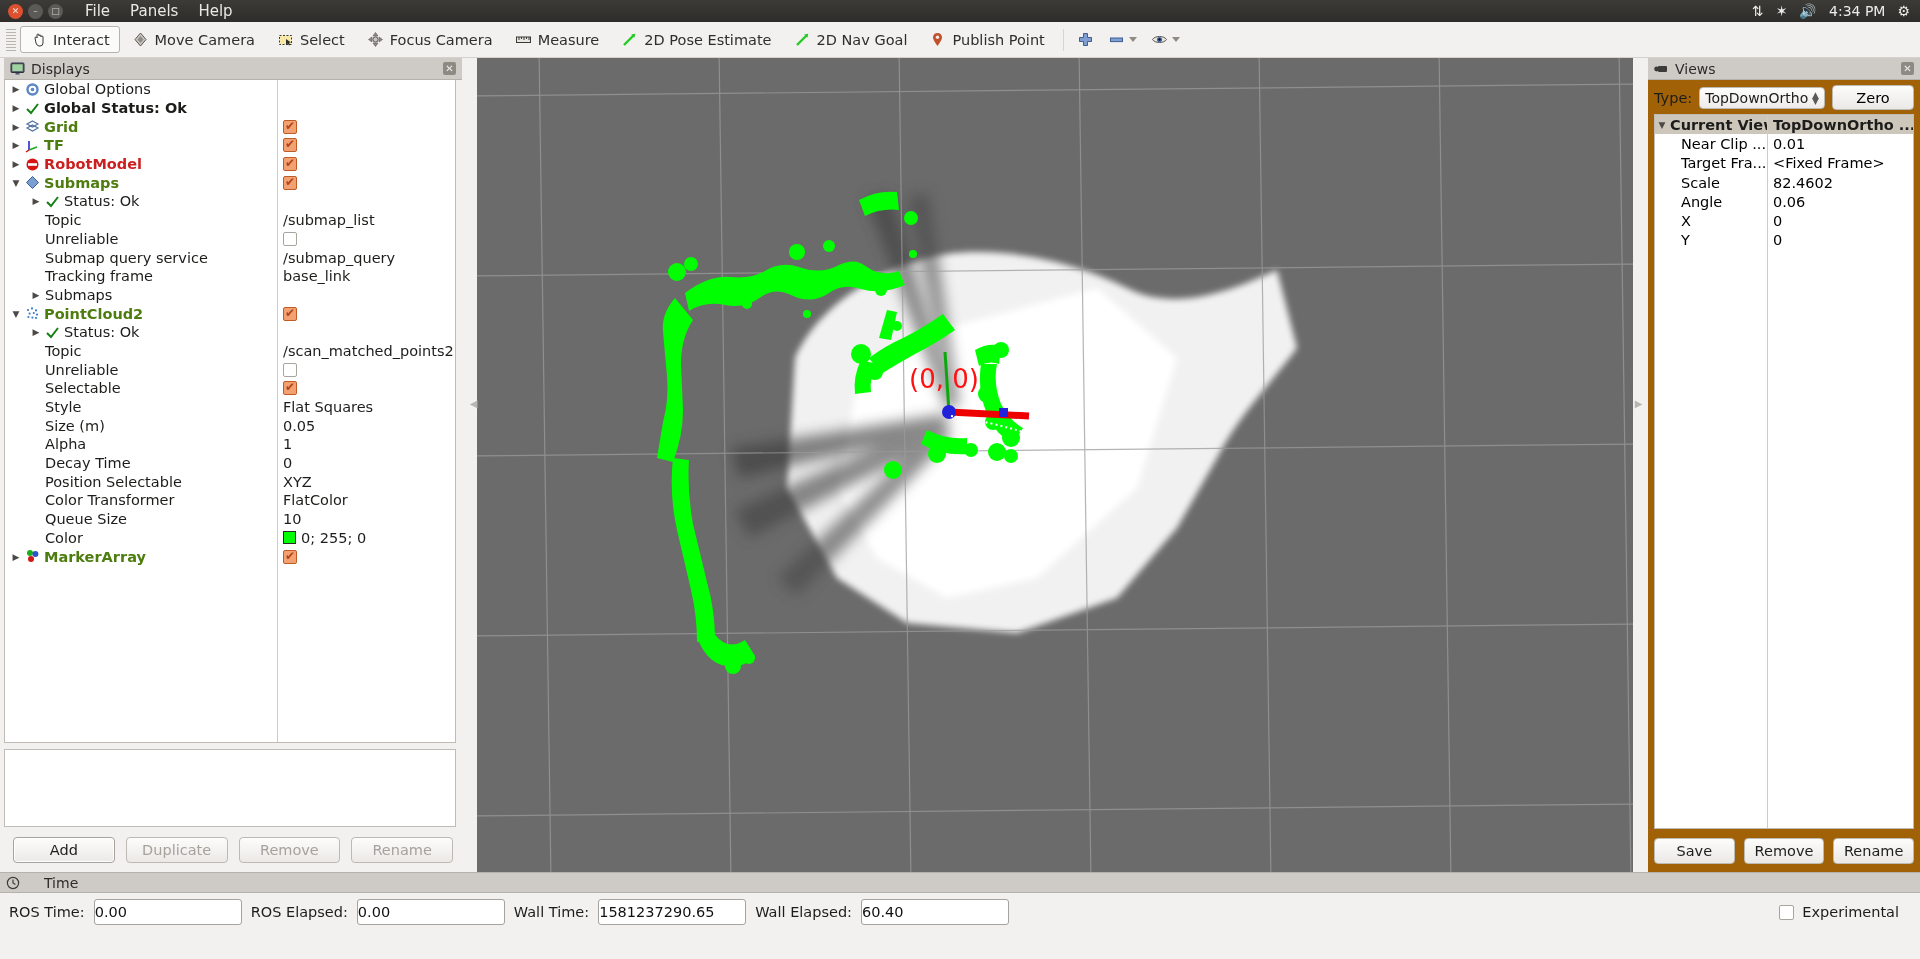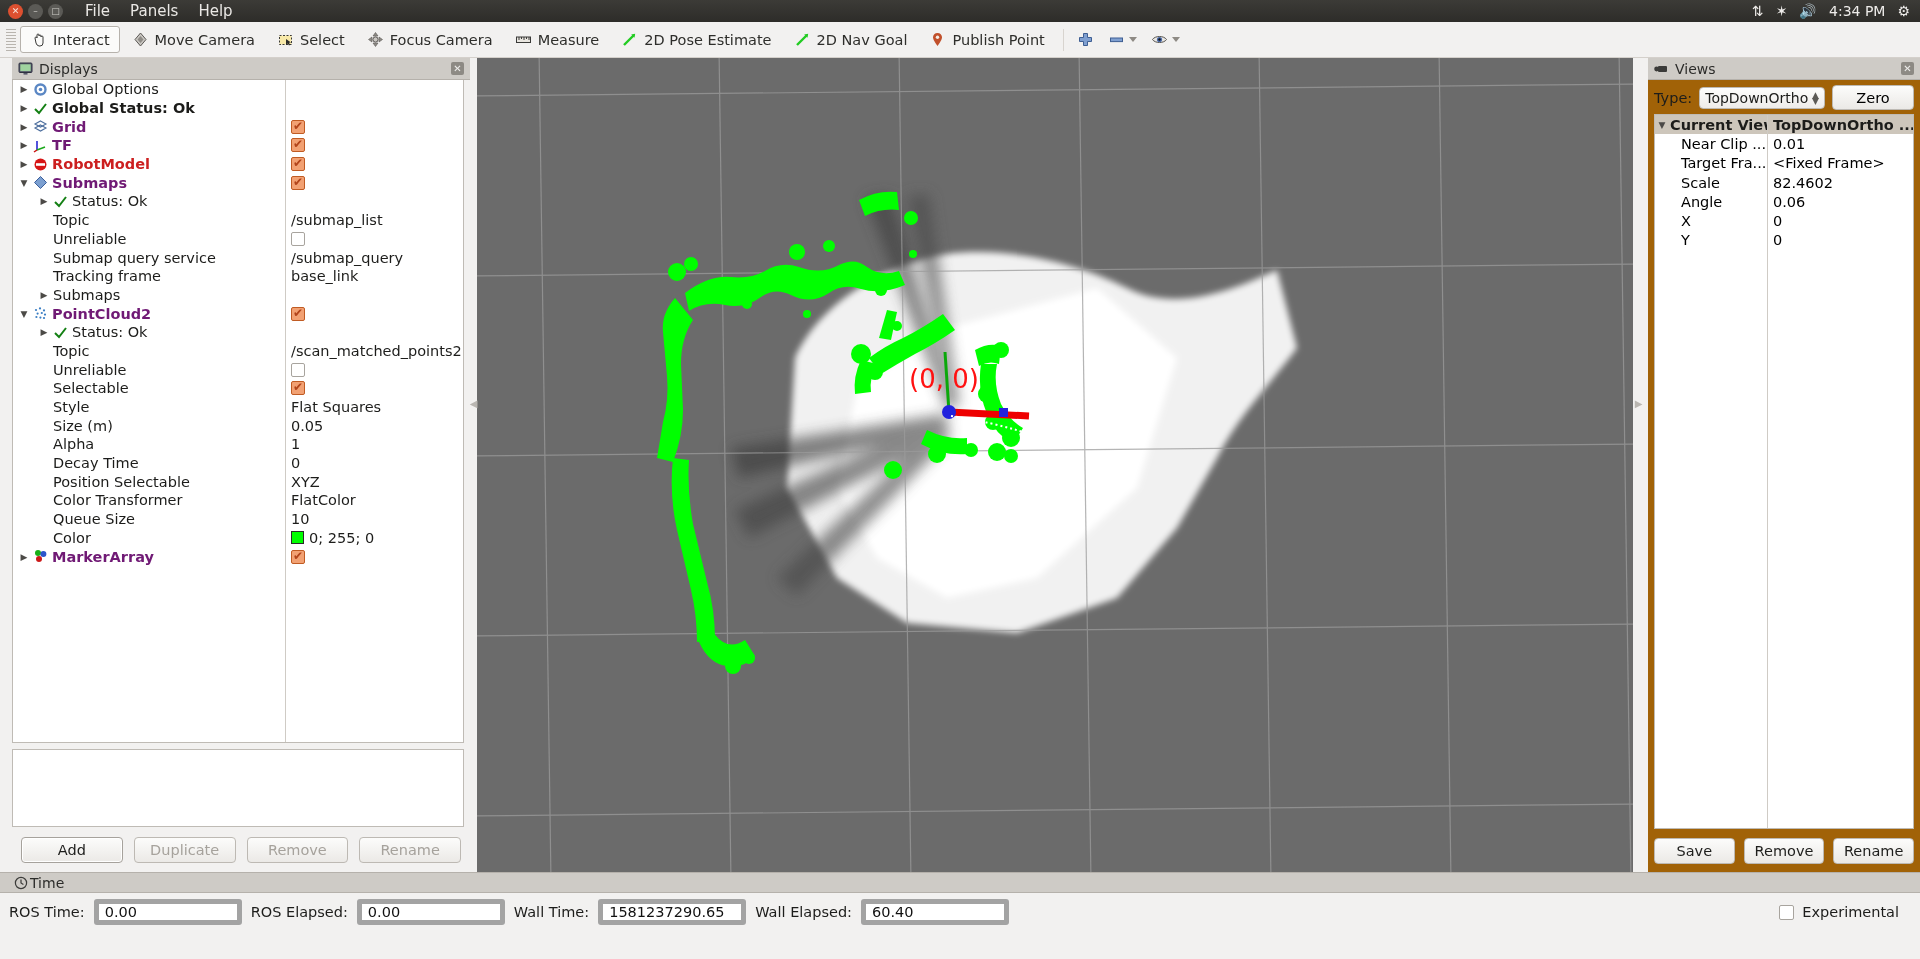--- a/index.html
+++ b/index.html
@@ -61,38 +61,38 @@
     font-size: 14px; color: #2c2c2a;
   }
   .panel-x {
     margin-left: auto; width: 13px; height: 13px; border-radius: 2px;
     background: #8d8a84; color: #efeeec; font-size: 10px; line-height: 13px;
     text-align: center; font-weight: bold;
   }
 
   
   .displays {
-    position: absolute; left: 12px; top: 58px; width: 458px; height: 814px;
+    position: absolute; left: 4px; top: 58px; width: 458px; height: 814px;
     background: #f2f1f0; display: flex; flex-direction: column;
   }
   .disp-tree {
     flex: 1 1 auto; background: #ffffff; margin: 0 6px 0 0;
     border: 1px solid #bfbbb5; border-top: none; overflow: hidden; position: relative;
   }
   .tree-inner { position: relative; height: 100%; }
   .col-divider { position: absolute; top: 0; bottom: 0; left: 272px; width: 1px; background: #cfcbc5; }
   .trow { display: flex; align-items: center; height: 18.7px; font-size: 14.5px; position: relative; }
   .tcell-name { display: flex; align-items: center; gap: 4px; width: 272px; padding-left: 4px; overflow: hidden; white-space: nowrap; }
   .tcell-val { flex: 1; padding-left: 6px; white-space: nowrap; overflow: hidden; color: #1d1d1b; display:flex; align-items:center; gap:5px;}
   .arrow { width: 10px; flex: 0 0 10px; text-align: center; color: #4c4a47; font-size: 9px; }
   .arrow.r::before { content: "\25B6"; }
   .arrow.d::before { content: "\25BC"; }
   .arrow.none::before { content: ""; }
   .tlabel { color: #1c1c1a; }
-  .tlabel.blue { color: #701a75; font-weight: bold; }
+  .tlabel.blue { color: #4d7c0f; font-weight: bold; }
   .tlabel.red { color: #cc1f1f; font-weight: bold; }
   .tlabel.bold { font-weight: bold; }
   .cbx {
     width: 14px; height: 14px; border: 1px solid #c05b23; border-radius: 2px;
     background: #f2a173; position: relative;
   }
   .cbx::after {
     content: "\2714"; position: absolute; left: 1px; top: -2px;
     font-size: 12px; color: #b2441a; font-weight: bold;
   }
@@ -158,27 +158,27 @@
   .vcol-div { position: absolute; left: 112px; top: 0; bottom: 0; width: 1px; background: #cfcbc5; }
   .views-btn-row { display: flex; gap: 9px; padding: 9px 6px 8px 6px; }
 
   
   .timepanel {
     position: absolute; left: 0; top: 872px; width: 1920px; height: 62px;
     background: #f2f1f0;
   }
   .time-title {
     height: 21px; background: #cecbc6; border-top: 1px solid #b5b1ab; border-bottom: 1px solid #b5b1ab;
-    display: flex; align-items: center; gap: 2px; padding: 0 14px; font-size: 14px; color: #2c2c2a;
+    display: flex; align-items: center; gap: 24px; padding: 0 6px; font-size: 14px; color: #2c2c2a;
   }
   .time-row { display: flex; align-items: center; gap: 9px; padding: 6px 9px 0 9px; }
   .tf-label { font-size: 14.5px; color: #1d1d1b; }
   .tf-input {
-    height: 26px; border: 5px solid #a3a3a3; border-radius: 3px; background: #ffffff;
-    display: flex; align-items: center; padding: 0 6px; font-size: 14.5px; color: #111;
+    height: 26px; border: 1px solid #a3a3a3; border-radius: 3px; background: #ffffff;
+    display: flex; align-items: center; padding: 0 0; font-size: 14.5px; color: #111;
   }
   .exp-box { margin-left: auto; display: flex; align-items: center; gap: 8px; padding-right: 12px;}
   .cbx-plain { width: 15px; height: 15px; border: 1px solid #a8a49e; background: #fff; border-radius: 2px; }
 
   
   .statusbar {
     position: absolute; left: 0; top: 934px; width: 1920px; height: 25px;
     background: #f2f1f0; border-top: 1px solid #cdc9c3; display: flex; align-items: center;
   }
   .reset-btn {

